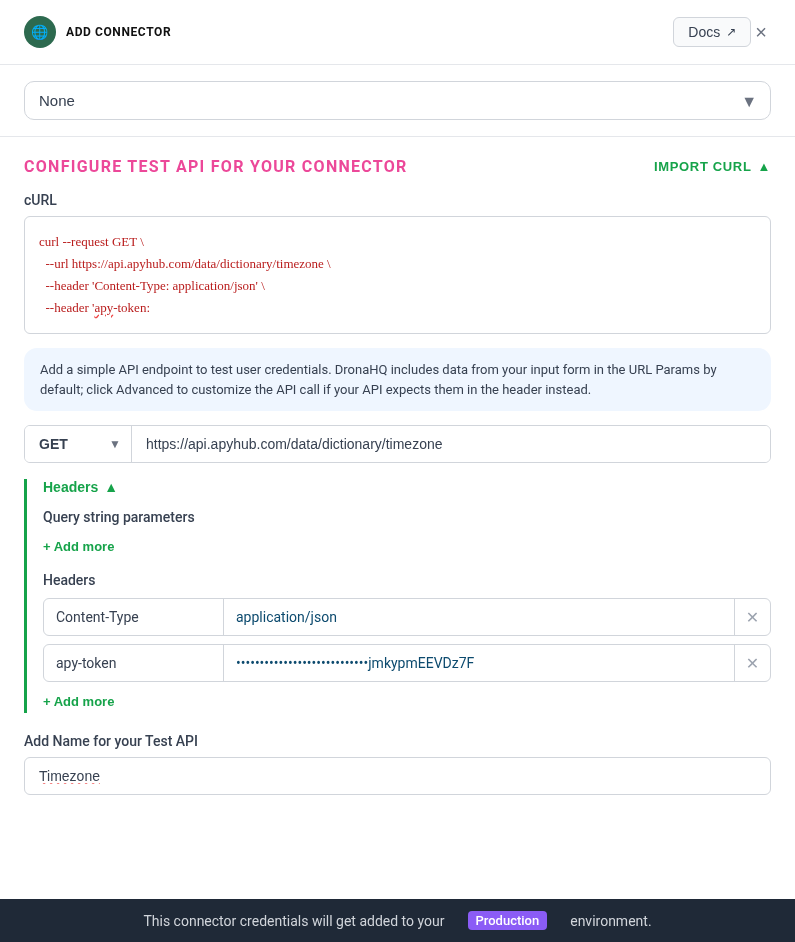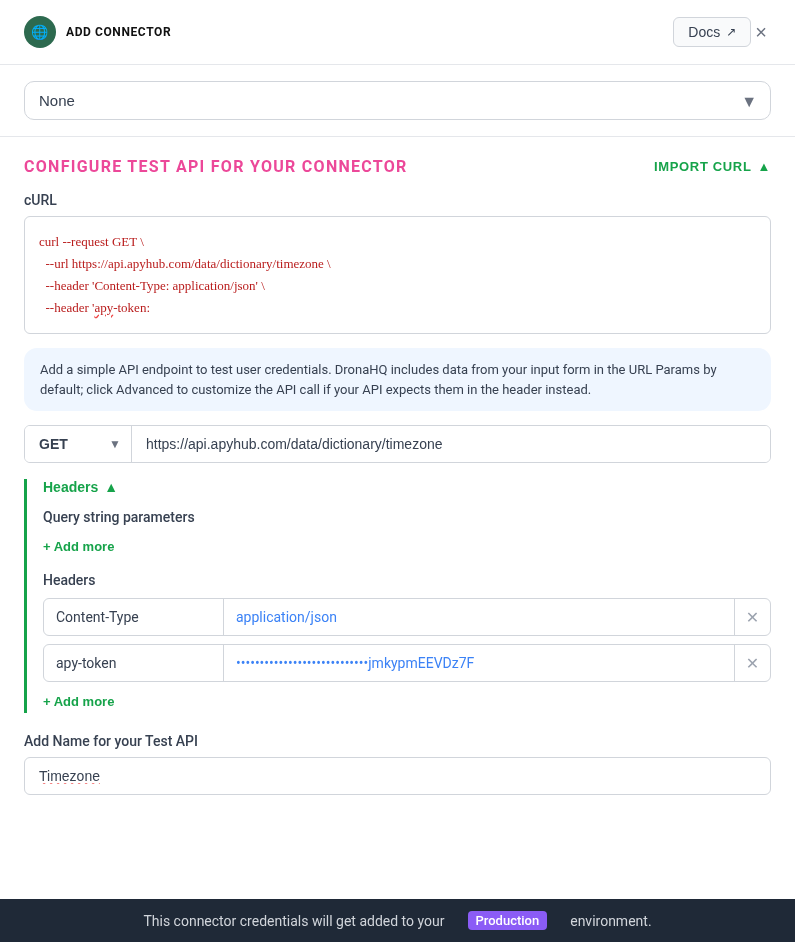--- a/index.html
+++ b/index.html
@@ -273,21 +273,21 @@
       flex: 0 0 180px;
       padding: 10px 12px;
       border-right: 1px solid #d1d5db;
       font-size: 14px;
       color: #374151;
     }
     .hrow-val {
       flex: 1;
       padding: 10px 12px;
       font-size: 14px;
-      color: #3b82f6;
+      color: #0c4a6e;
       overflow: hidden;
       text-overflow: ellipsis;
       white-space: nowrap;
     }
     .hrow-del {
       flex: 0 0 36px;
       display: flex;
       align-items: center;
       justify-content: center;
       color: #9ca3af;

